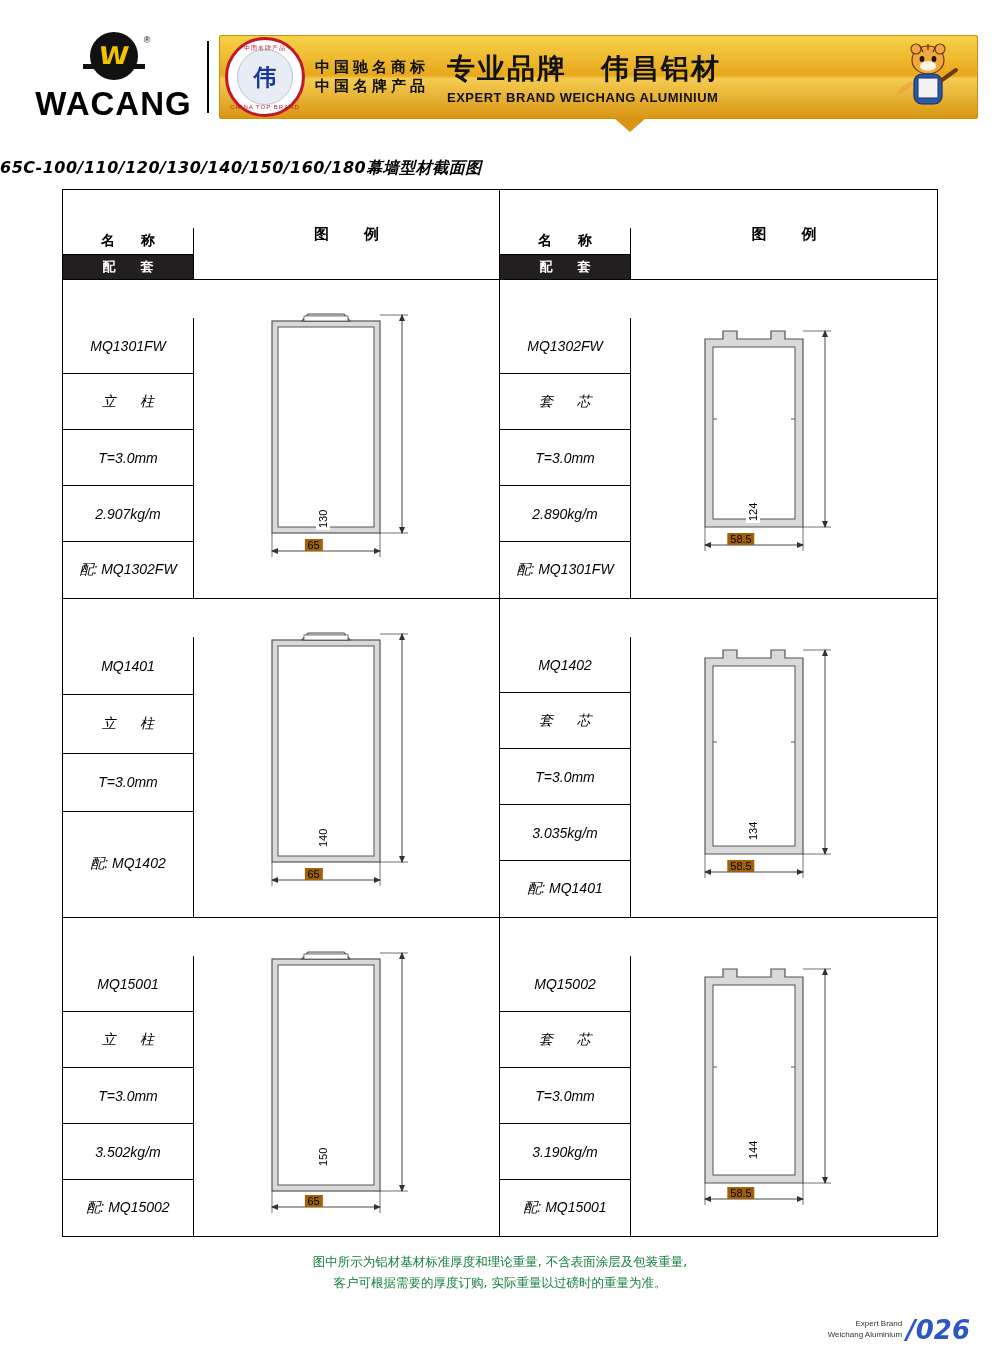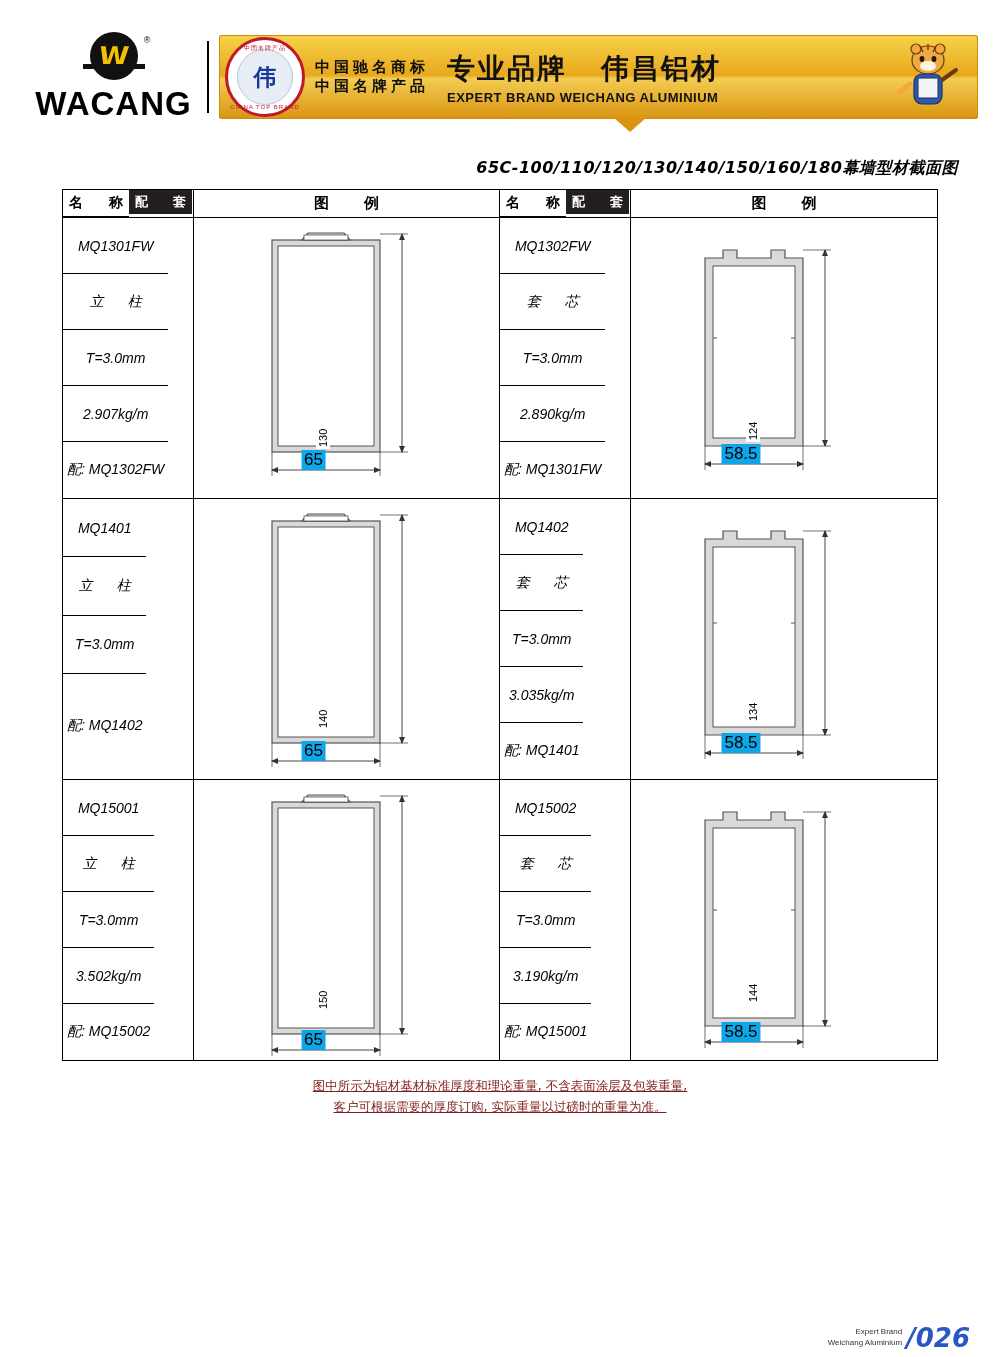--- a/index.html
+++ b/index.html
@@ -183,21 +183,21 @@
     bottom: -13px;
     width: 0;
     height: 0;
     border-left: 16px solid transparent;
     border-right: 16px solid transparent;
     border-top: 14px solid #d99412;
   }
 
   
   .page-title {
-    text-align: right;
+    text-align: left;
     padding-right: 42px;
     font-size: 16px;
     font-weight: bold;
     font-style: italic;
     font-family: "DejaVu Sans", sans-serif;
     margin-top: 22px;
     margin-bottom: 10px;
     letter-spacing: 0.5px;
   }
 
@@ -219,20 +219,22 @@
     box-sizing: border-box;
   }
   .half.left { border-right: 1px solid #000; }
 
   .col-name {
     width: 131px;
     flex: none;
     box-sizing: border-box;
     border-right: 1px solid #000;
     display: flex;
+    flex-direction: column;
+    margin-top: 38px;
   }
   .col-fig {
     flex: 1;
     position: relative;
     display: flex;
     align-items: center;
     justify-content: center;
     box-sizing: border-box;
   }
 
@@ -301,41 +303,40 @@
     transform: translateY(-50%) rotate(-90deg);
     font-size: 11px;
     font-family: "Liberation Sans", sans-serif;
     background: #fff;
     padding: 1px 2px;
   }
   .dim-label-h {
     position: absolute;
     left: 50%;
     transform: translateX(-50%);
-    font-size: 17px;
+    font-size: 11px;
     font-family: "Liberation Sans", sans-serif;
-    background: #0ea5e9;
+    background: #a16207;
     padding: 0 3px;
     bottom: -7px;
   }
 
   
   .footnote {
     text-align: center;
     font-size: 12.5px;
     font-family: "DejaVu Sans", sans-serif;
     line-height: 1.7;
     margin-top: 14px;
-    color: #7f1d1d;
-    text-decoration: underline;
+    color: #15803d;
   }
   .pagefoot {
     position: absolute;
     right: 30px;
-    bottom: 6px;
+    bottom: 14px;
     display: flex;
     align-items: flex-end;
   }
   .pagefoot .en {
     text-align: right;
     font-size: 8px;
     color: #333;
     line-height: 1.35;
     margin-right: 4px;
     margin-bottom: 2px;

